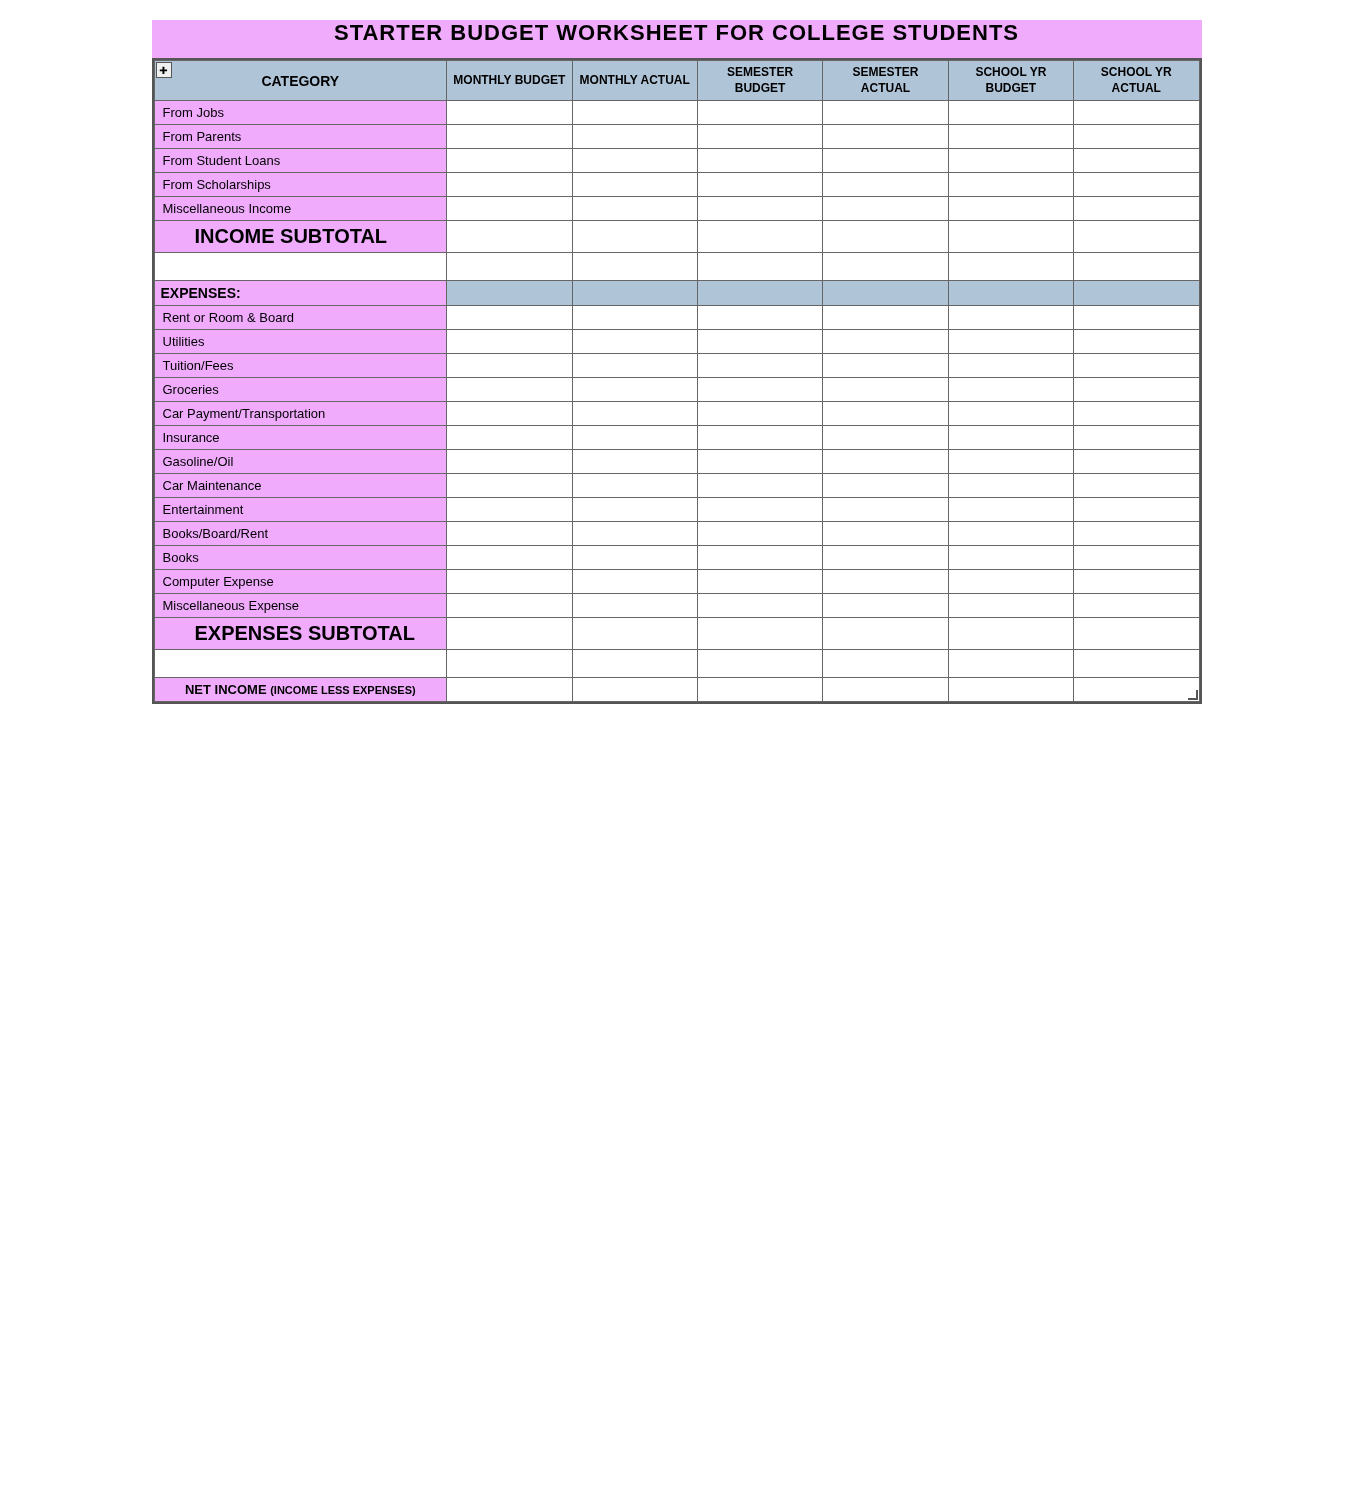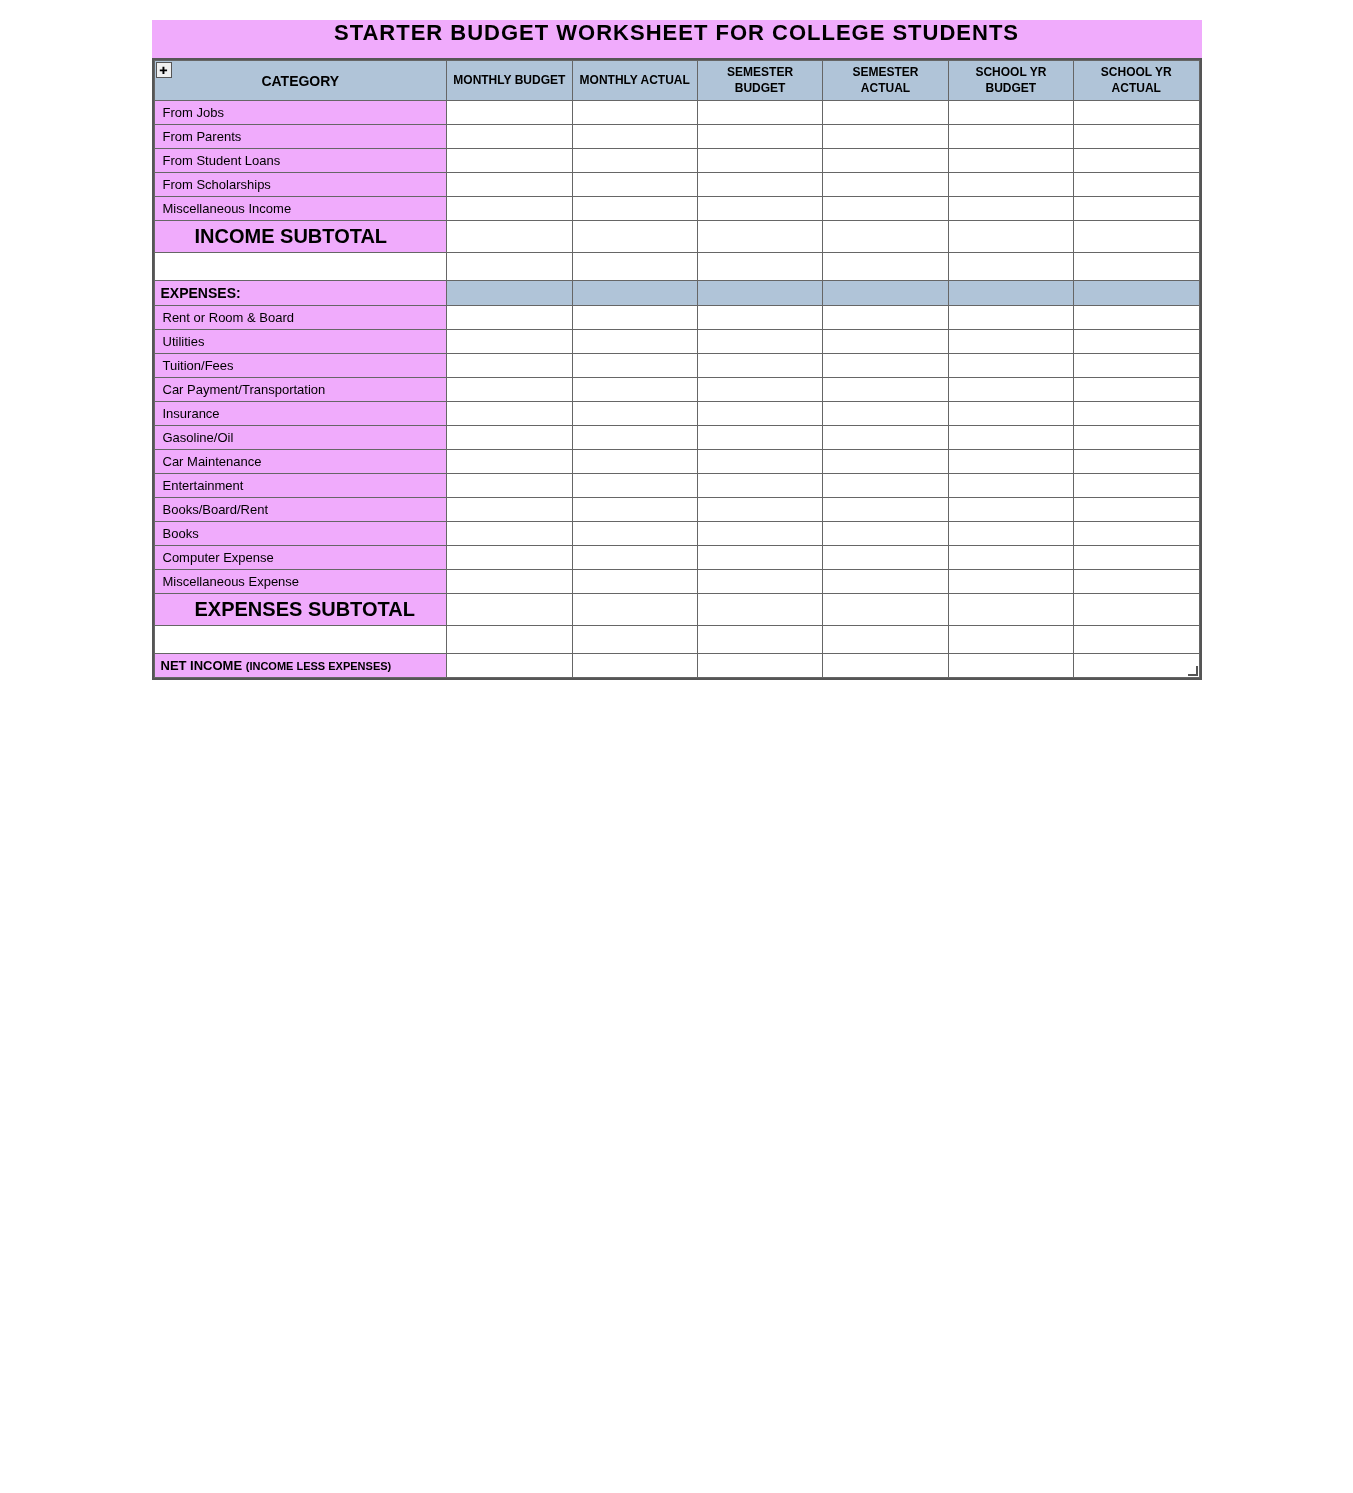--- a/index.html
+++ b/index.html
@@ -106,20 +106,21 @@
       background-color: #b0c4d8;
     }
 
     .empty-row td {
       height: 28px;
     }
 
     .net-income-row td:first-child {
       font-weight: bold;
       font-size: 13px;
+      text-align: center;
     }
 
     .data-cell {
       background: #fff;
     }
 
     .resize-handle {
       position: absolute;
       bottom: 2px;
       right: 2px;
@@ -253,20 +254,29 @@
           <tr class="normal-row">
             <td>Tuition/Fees</td>
             <td class="data-cell"></td>
             <td class="data-cell"></td>
             <td class="data-cell"></td>
             <td class="data-cell"></td>
             <td class="data-cell"></td>
             <td class="data-cell"></td>
           </tr>
           <tr class="normal-row">
+            <td>Groceries</td>
+            <td class="data-cell"></td>
+            <td class="data-cell"></td>
+            <td class="data-cell"></td>
+            <td class="data-cell"></td>
+            <td class="data-cell"></td>
+            <td class="data-cell"></td>
+          </tr>
+          <tr class="normal-row">
             <td>Car Payment/Transportation</td>
             <td class="data-cell"></td>
             <td class="data-cell"></td>
             <td class="data-cell"></td>
             <td class="data-cell"></td>
             <td class="data-cell"></td>
             <td class="data-cell"></td>
           </tr>
           <tr class="normal-row">
             <td>Insurance</td>

